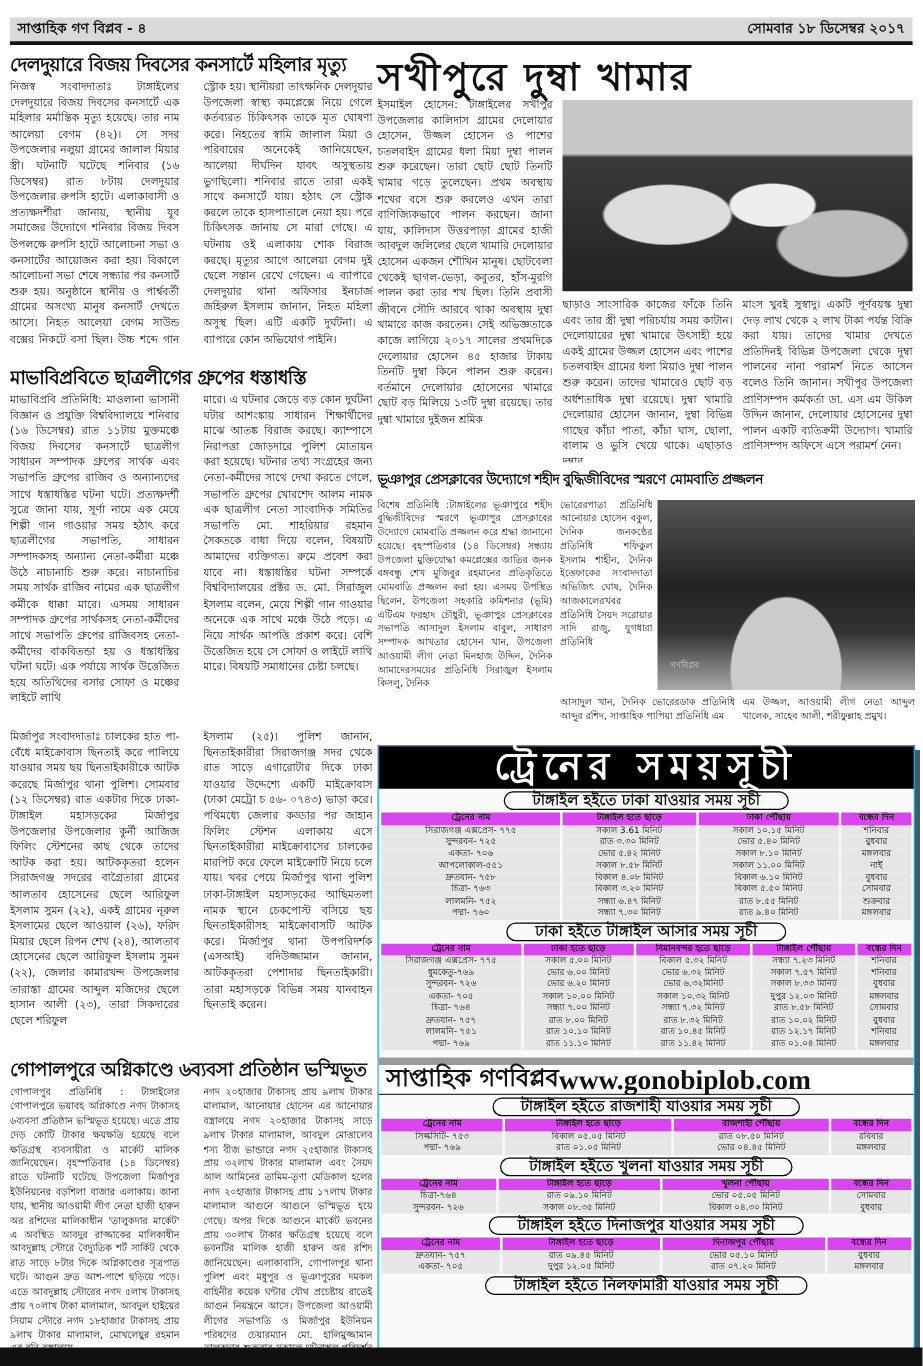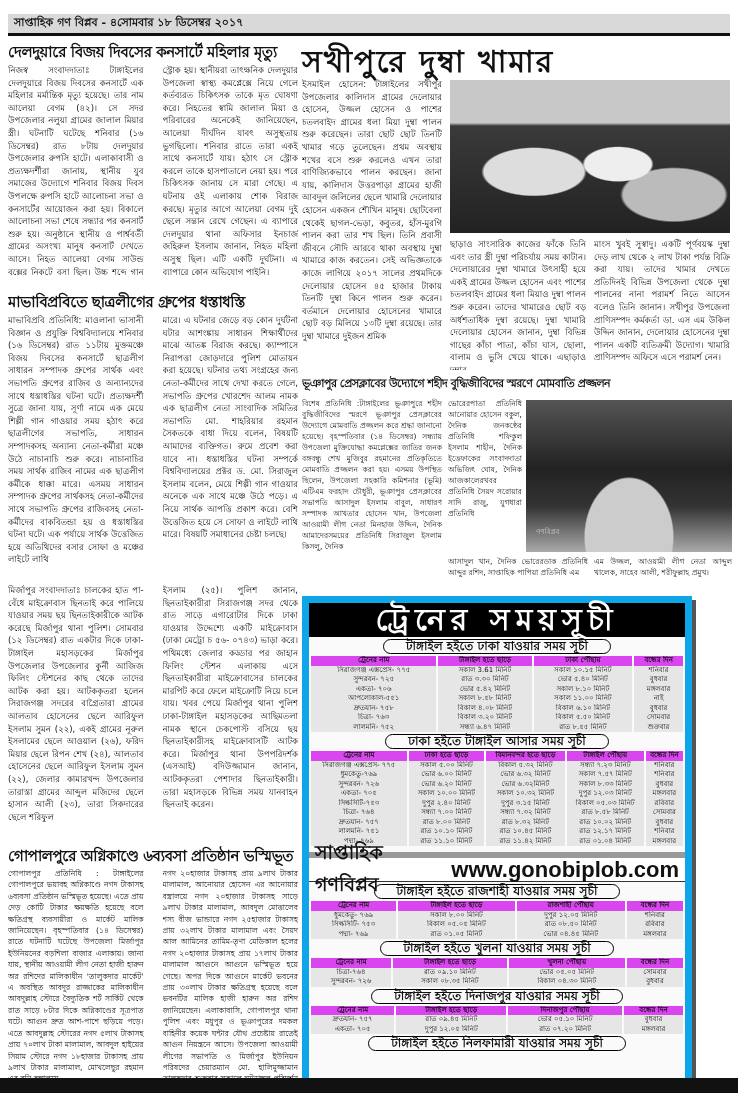--- a/index.html
+++ b/index.html
@@ -1,34 +1,34 @@
 <!DOCTYPE html>
 <html><head>
 <meta charset="utf-8">
 <style>
 *{box-sizing:border-box;margin:0;padding:0}
 body{width:738px;height:1093px;background:#fff;font-family:"DejaVu Sans",sans-serif;color:#111;overflow:hidden;position:relative}
-.masthead{position:absolute;left:8px;top:14px;width:722px;height:22px;background:#d9d9d9;border-bottom:3px solid #111;display:flex;align-items:center;padding:0 6px;font-size:11px;font-weight:bold}
+.masthead{position:absolute;left:8px;top:14px;width:722px;height:22px;background:#d9d9d9;border-bottom:3px solid #111;display:flex;justify-content:space-between;align-items:center;padding:0 6px;font-size:11px;font-weight:bold}
 .col{position:absolute}
 .hl{font-weight:bold;font-size:15px;line-height:20px;white-space:nowrap;overflow:hidden;letter-spacing:-0.5px}
 .body2{display:flex;gap:19px}
 .body2 p,.txt{font-size:8.5px;line-height:12.6px;text-align:justify;flex:1;overflow:hidden}
 .photo{background:linear-gradient(160deg,#777 0%,#2a2a2a 40%,#999 60%,#1a1a1a 100%);position:absolute}
 .sheep{background:radial-gradient(ellipse at 30% 60%,#ddd 0 18%,transparent 19%),radial-gradient(ellipse at 60% 55%,#eee 0 14%,transparent 15%),radial-gradient(ellipse at 80% 75%,#bbb 0 16%,transparent 17%),linear-gradient(180deg,#c8c8c8 0%,#c8c8c8 28%,#3a3a3a 30%,#222 100%)}
 .candle{background:radial-gradient(ellipse at 50% 90%,#ccc 0 30%,transparent 31%),linear-gradient(180deg,#555 0%,#222 45%,#333 70%,#aaa 100%)}
 .big-hl{font-size:30px;font-weight:bold;letter-spacing:2px;white-space:nowrap}
-.train-box{position:absolute;left:302px;top:596px;width:390px;height:490px;border:7px solid #0ea5e9;background:#fafafa;box-shadow:4px 4px 0 #555}
+.train-box{position:absolute;left:302px;top:596px;width:430px;height:490px;border:1px solid #0ea5e9;background:#fafafa;box-shadow:4px 4px 0 #555}
 .train-title{background:#000;color:#fff;font-size:30px;font-weight:bold;text-align:center;height:34px;line-height:34px;letter-spacing:6px}
 .pill{margin:2px auto;width:max-content;border:1.5px solid #000;border-radius:10px;padding:0 22px;font-size:12px;font-weight:bold;line-height:13px}
 table{width:100%;border-collapse:separate;border-spacing:2px 0}
 td,th{font-size:7px;line-height:9.5px;text-align:center;background:#e6e6e6;font-weight:normal;white-space:nowrap;overflow:hidden}
 th{font-weight:bold;background:#d946ef}
-.brand{height:30px;display:flex;align-items:center;gap:20px;padding:0 6px;border-top:6px solid #999;border-bottom:1px solid #333;background:#fff}
+.brand{height:30px;display:flex;align-items:center;gap:0;padding:0 6px;border-top:6px solid #999;border-bottom:1px solid #333;background:#fff}
 .brand .b1{font-size:19px;font-weight:bold}
-.brand .b2{font-size:22px;font-weight:bold;font-family:Liberation Sans, sans-serif}
+.brand .b2{font-size:22px;font-weight:bold;font-family:Liberation Serif, serif}
 .footer-bar{position:absolute;left:0;top:1078px;width:738px;height:15px;background:#111}
 </style>
 </head>
 <body>
 
 <div class="masthead">
   <span>সাপ্তাহিক গণ বিপ্লব - ৪</span>
   <span>সোমবার ১৮ ডিসেম্বর ২০১৭</span>
 </div>
 
@@ -127,20 +127,26 @@
           <td>বিকাল ৩.২০ মিনিট</td>
           <td>বিকাল ৫.৫০ মিনিট</td>
           <td>সোমবার</td>
         </tr>
     <tr>
           <td>লালমনি- ৭৫২</td>
           <td>সন্ধ্যা ৬.৪৭ মিনিট</td>
           <td>রাত ৮.৫৫ মিনিট</td>
           <td>শুক্রবার</td>
         </tr>
+    <tr>
+          <td>পদ্মা- ৭৬০</td>
+          <td>সন্ধ্যা ৭.৩০ মিনিট</td>
+          <td>রাত ৯.৪০ মিনিট</td>
+          <td>মঙ্গলবার</td>
+        </tr>
   </tbody>
     </table>
 
   <div class="pill">ঢাকা হইতে টাঙ্গাইল আসার সময় সূচী</div>
   <table>
     <tbody>
         <tr>
           <th>ট্রেনের নাম</th>
           <th>ঢাকা হতে ছাড়ে</th>
           <th>বিমানবন্দর হতে ছাড়ে</th>
@@ -167,27 +173,20 @@
           <td>ভোর ৬.৩২মিনিট</td>
           <td>সকাল ৮.৩৩ মিনিট</td>
           <td>বুধবার</td>
         </tr>
     <tr>
           <td>একতা- ৭০৫</td>
           <td>সকাল ১০.০০ মিনিট</td>
           <td>সকাল ১০.৩২ মিনিট</td>
           <td>দুপুর ১২.০৩ মিনিট</td>
           <td>মঙ্গলবার</td>
-        </tr>
-    <tr>
-          <td>সিল্কসিটি-৭৫৩</td>
-          <td>দুপুর ২.৪০ মিনিট</td>
-          <td>দুপুর ৩.১৫ মিনিট</td>
-          <td>বিকাল ০৫.০৩ মিনিট</td>
-          <td>রবিবার</td>
         </tr>
     <tr>
           <td>চিত্রা- ৭৬৪</td>
           <td>সন্ধ্যা ৭.০০ মিনিট</td>
           <td>সন্ধ্যা ৭.৩২ মিনিট</td>
           <td>রাত ৮.৫৮ মিনিট</td>
           <td>সোমবার</td>
         </tr>
     <tr>
           <td>দ্রুতযান- ৭৫৭</td>
@@ -221,26 +220,20 @@
   <div class="pill">টাঙ্গাইল হইতে রাজশাহী যাওয়ার সময় সূচী</div>
   <table>
     <tbody>
         <tr>
           <th>ট্রেনের নাম</th>
           <th>টাঙ্গাইল হতে ছাড়ে</th>
           <th>রাজশাহী পৌঁছায়</th>
           <th>বন্ধের দিন</th>
         </tr>
     <tr>
-          <td>ধুমকেতু- ৭৬৯</td>
-          <td>সকাল ৮.০০ মিনিট</td>
-          <td>দুপুর ১২.০৫ মিনিট</td>
-          <td>শনিবার</td>
-        </tr>
-    <tr>
           <td>সিল্কসিটি- ৭৫৩</td>
           <td>বিকাল ০৫.০৫ মিনিট</td>
           <td>রাত ০৮.৫০ মিনিট</td>
           <td>রবিবার</td>
         </tr>
     <tr>
           <td>পদ্মা- ৭৬৯</td>
           <td>রাত ০১.০৫ মিনিট</td>
           <td>ভোর ০৪.৪৫ মিনিট</td>
           <td>মঙ্গলবার</td>

